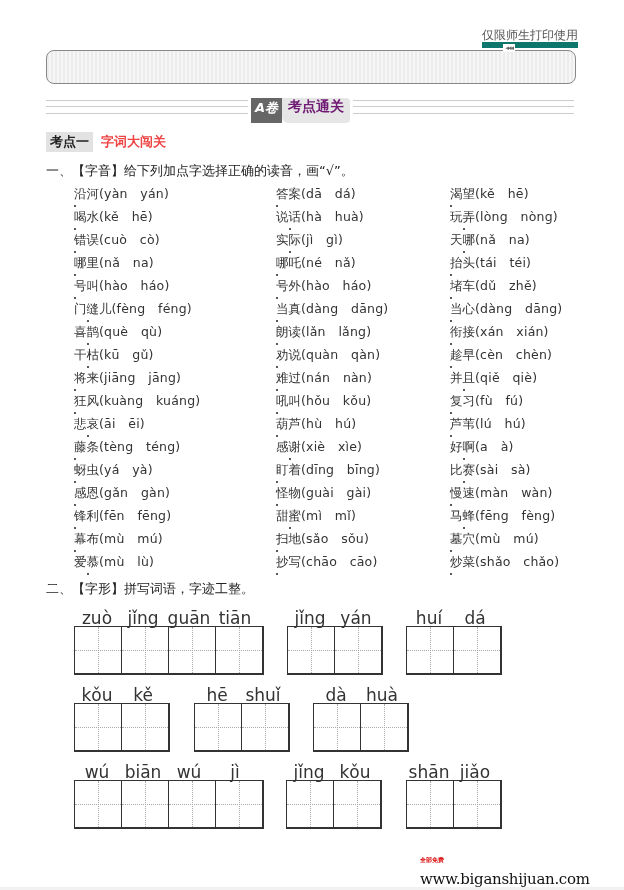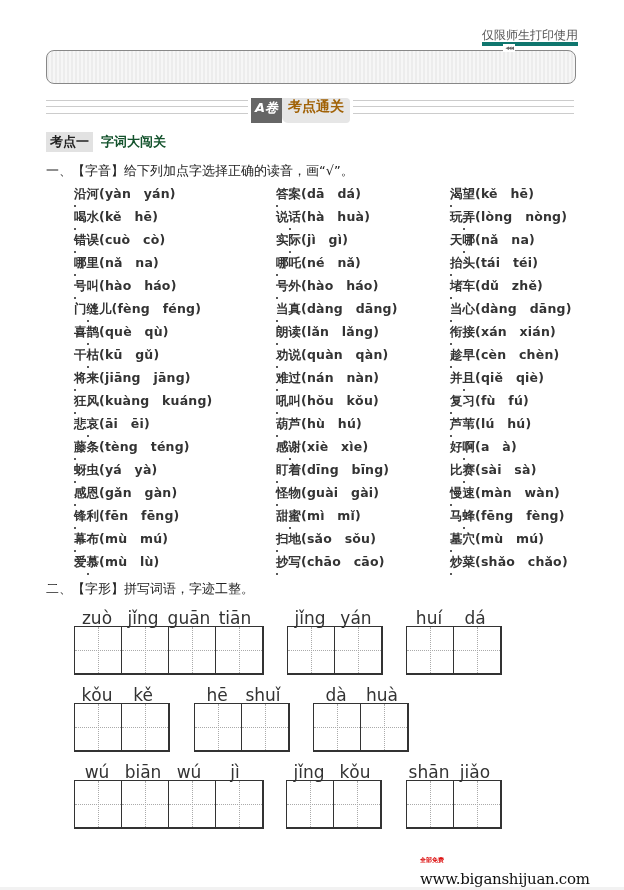--- a/index.html
+++ b/index.html
@@ -1,42 +1,42 @@
 <!DOCTYPE html>
 <html><head>
 <meta charset="utf-8">
 <style>
   html, body { margin:0; padding:0; background:#ffffff; }
   body { width:624px; height:890px; position:relative; overflow:hidden;
          font-family:"DejaVu Sans", "Liberation Sans", sans-serif; color:#222; }
   .print-note { position:absolute; right:46px; top:28px; font-size:12px; color:#555;
-                border-bottom:4px solid #0f766e; line-height:14px; }
+                border-bottom:6px solid #0f766e; line-height:14px; }
   .title-banner { position:absolute; left:46px; top:50px; width:528px; height:32px;
                   border:1px solid #888; border-radius:8px;
                   background: repeating-linear-gradient(90deg,#ececec 0 2px,#f6f6f6 2px 4px); }
   .title-banner .arrows { position:absolute; right:60px; top:-7px; font-size:7px; color:#666;
                           background:#fff; padding:0 2px; letter-spacing:-1px; }
   .title-text { position:absolute; left:0; right:0; top:3px; text-align:center;
                 font-size:19px; font-weight:bold; color:#111; }
   .title-text .flower { display:inline-block; font-size:13px; color:#777; margin-left:4px; vertical-align:middle; }
   .ab-band { position:absolute; left:46px; top:98px; width:528px; height:18px; }
   .ab-band .lines { position:absolute; left:0; right:0; top:2px; height:14px;
     background:
       linear-gradient(#ccc,#ccc) 0 0/100% 1px no-repeat,
       linear-gradient(#ccc,#ccc) 0 6px/100% 1px no-repeat,
       linear-gradient(#ccc,#ccc) 0 13px/100% 1px no-repeat; }
   .ab-badge { position:absolute; left:202px; top:0; height:25px; display:flex; background:#fff; padding:0 3px; }
   .ab-badge .a { background:#666; color:#fff; font-weight:bold; font-size:13px; padding:1px 4px 0 4px; font-style:italic; }
-  .ab-badge .b { background:#e6e6e6; color:#a16207; font-weight:bold; font-size:14px; padding:0 6px; border-radius:0 4px 4px 6px; }
+  .ab-badge .b { background:#e6e6e6; color:#701a75; font-weight:bold; font-size:14px; padding:0 6px; border-radius:0 4px 4px 6px; }
   .kaodian { position:absolute; left:46px; top:132px; display:flex; align-items:center; font-weight:bold; font-size:13px; }
   .kaodian .tag { background:#e2e2e2; padding:1px 4px; color:#222; }
-  .kaodian .txt { margin-left:8px; color:#14532d; }
+  .kaodian .txt { margin-left:8px; color:#ef4444; }
   .q1 { position:absolute; left:46px; top:162px; font-size:13px; color:#222; }
   .grid { position:absolute; left:74px; top:186px; width:510px; }
-  .row { height:23px; position:relative;font-weight:bold; }
+  .row { height:23px; position:relative; }
   .cell { position:absolute; top:0; font-family:"DejaVu Serif","Liberation Serif",serif; font-size:12.5px; color:#333; white-space:nowrap; }
   .cell .py { font-family:"DejaVu Sans","Liberation Sans",sans-serif; font-size:12.5px; letter-spacing:0.2px; }
   .cell .w { position:relative; }
   .cell .dot { position:absolute; left:0; bottom:-6px; width:2px; height:2px; background:#222; border-radius:1px; }
   .q2 { position:absolute; left:46px; top:580px; font-size:13px; color:#222; }
   .word { position:absolute; }
   .word .pys { display:flex; height:18px; }
   .word .pys span { width:46px; text-align:center; font-size:17px; color:#333; }
   .word .boxes { display:flex; border:1px solid #333; border-bottom-width:2px; border-right-width:2px; }
   .word .box { width:46px; height:46px; position:relative; border-right:1px solid #333;

